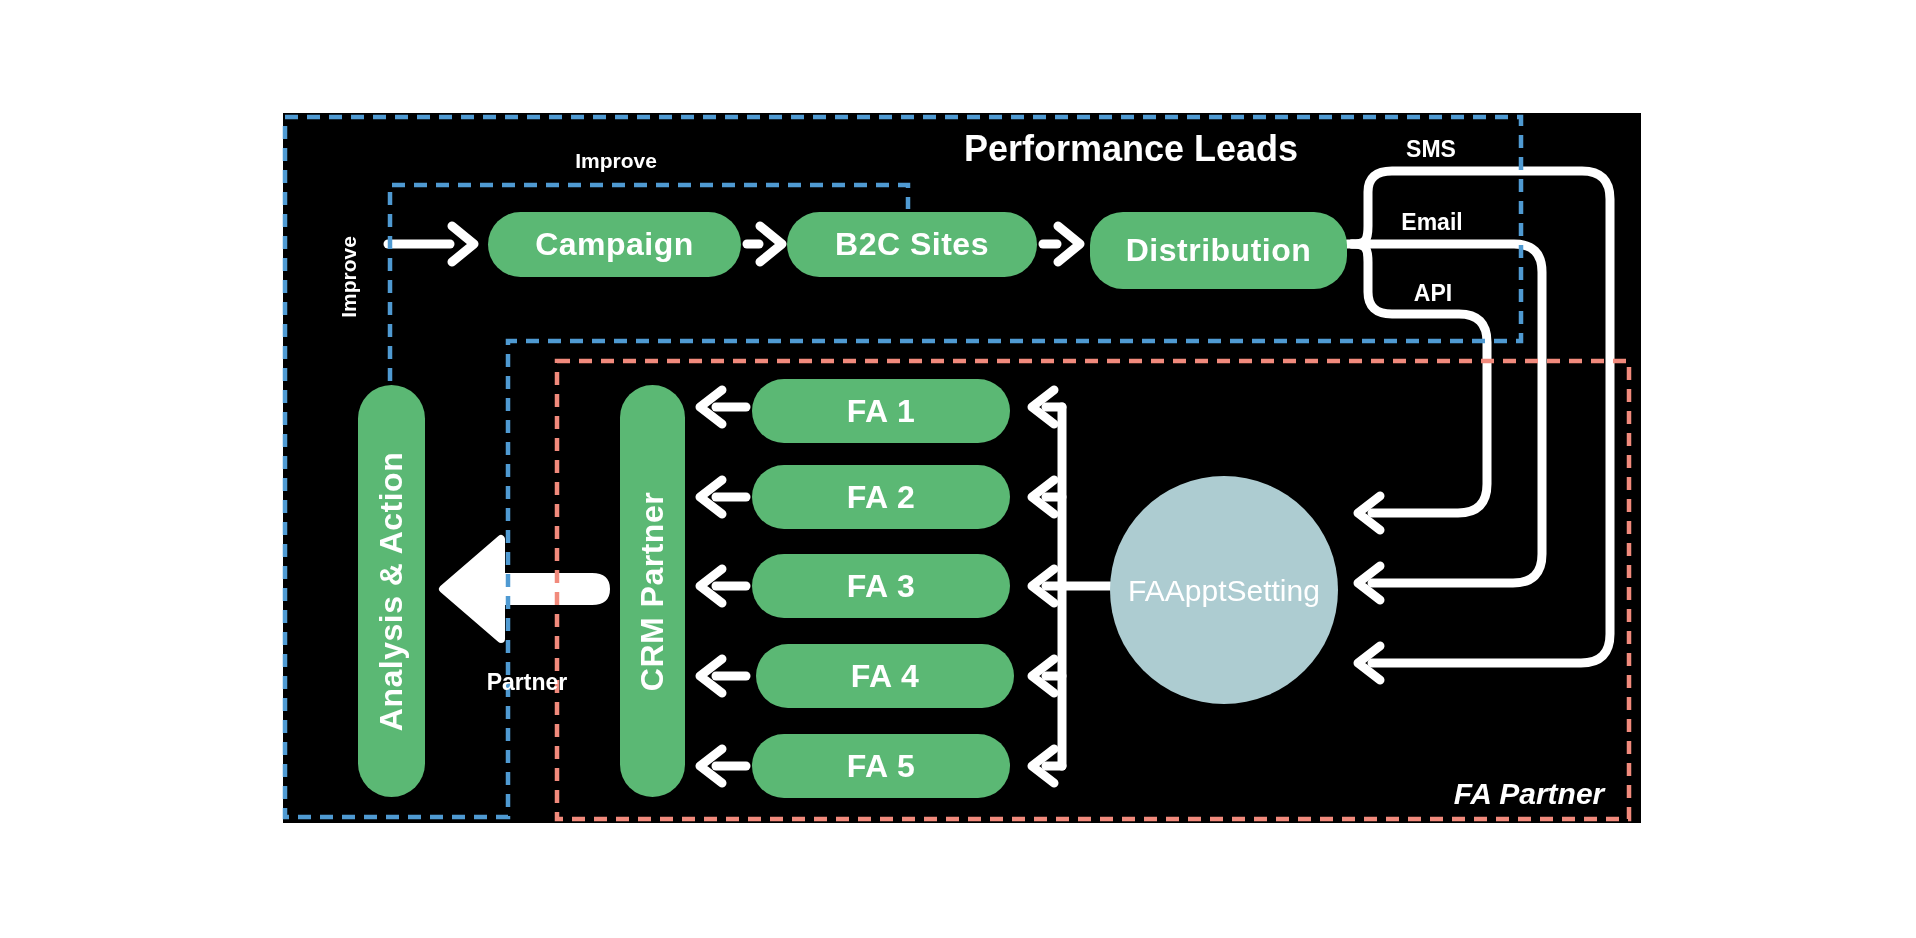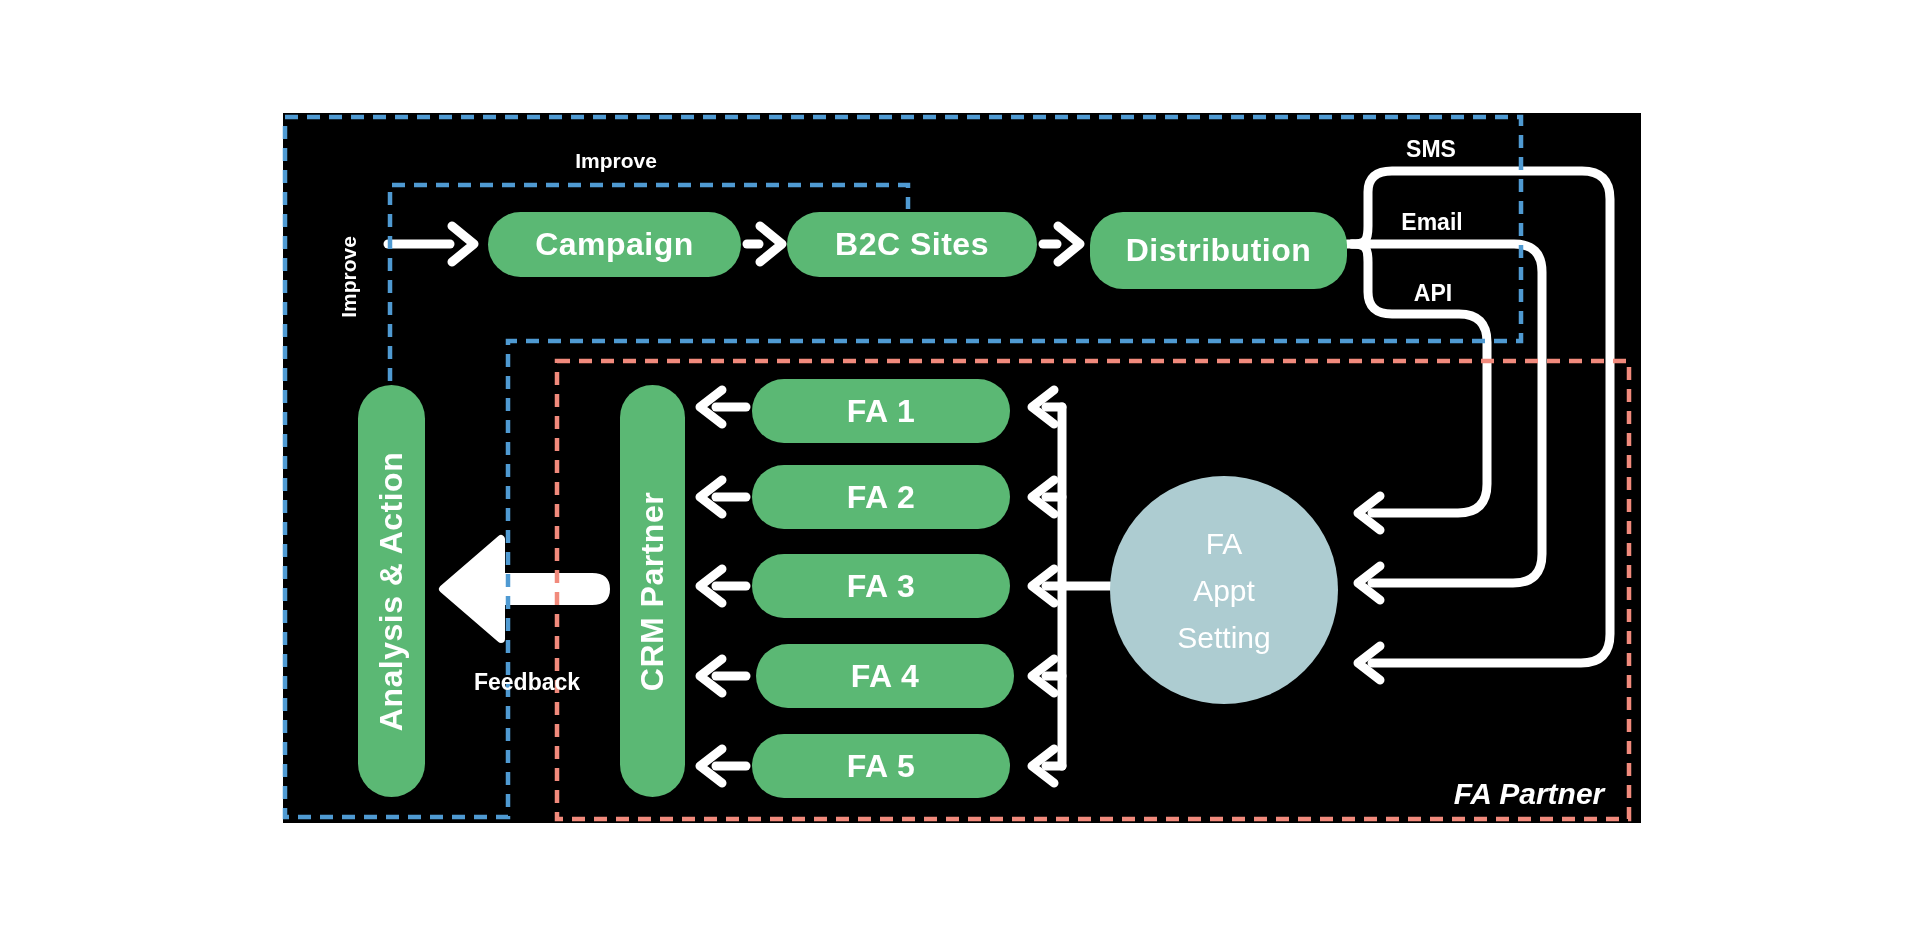--- a/index.html
+++ b/index.html
@@ -28,21 +28,21 @@
   .pill.v{border-radius:34px;}
   .vlabel{
     transform:rotate(-90deg);
     white-space:nowrap;
   }
   .circle{
     position:absolute;
     background:var(--circle-blue);
     border-radius:50%;
     color:#fff;
-    display:flex;flex-direction:column;align-items:center;justify-content:center;
+    display:flex;flex-direction:row;align-items:center;justify-content:center;
     font-size:30px;line-height:47px;font-weight:400;
     text-align:left;
   }
   .lbl{
     position:absolute;
     color:#fff;
     font-weight:700;
     white-space:nowrap;
     transform:translate(-50%,-50%);
   }
@@ -149,25 +149,26 @@
   <div class="pill v" style="left:620px;top:385px;width:65px;height:412px;">
     <span class="vlabel">CRM Partner</span>
   </div>
 
   <div class="circle" style="left:1110px;top:476px;width:228px;height:228px;">
     <span>FA</span>
     <span>Appt</span>
     <span>Setting</span>
   </div>
 
+  <div class="lbl title" style="left:1131px;top:149px;">Performance Leads</div>
 
   <div class="lbl small" style="left:616px;top:161px;">Improve</div>
 
   <div class="lbl small rot" style="left:349px;top:277px;">Improve</div>
 
-  <div class="lbl mid" style="left:527px;top:682px;">Feedback</div>
+  <div class="lbl mid" style="left:527px;top:682px;">Partner</div>
 
   <div class="lbl mid" style="left:1431px;top:149px;">SMS</div>
   <div class="lbl mid" style="left:1432px;top:222px;">Email</div>
   <div class="lbl mid" style="left:1433px;top:293px;">API</div>
 
   <div class="lbl big" style="left:1529px;top:794px;">FA Partner</div>
 </div>
 
 </body></html>

